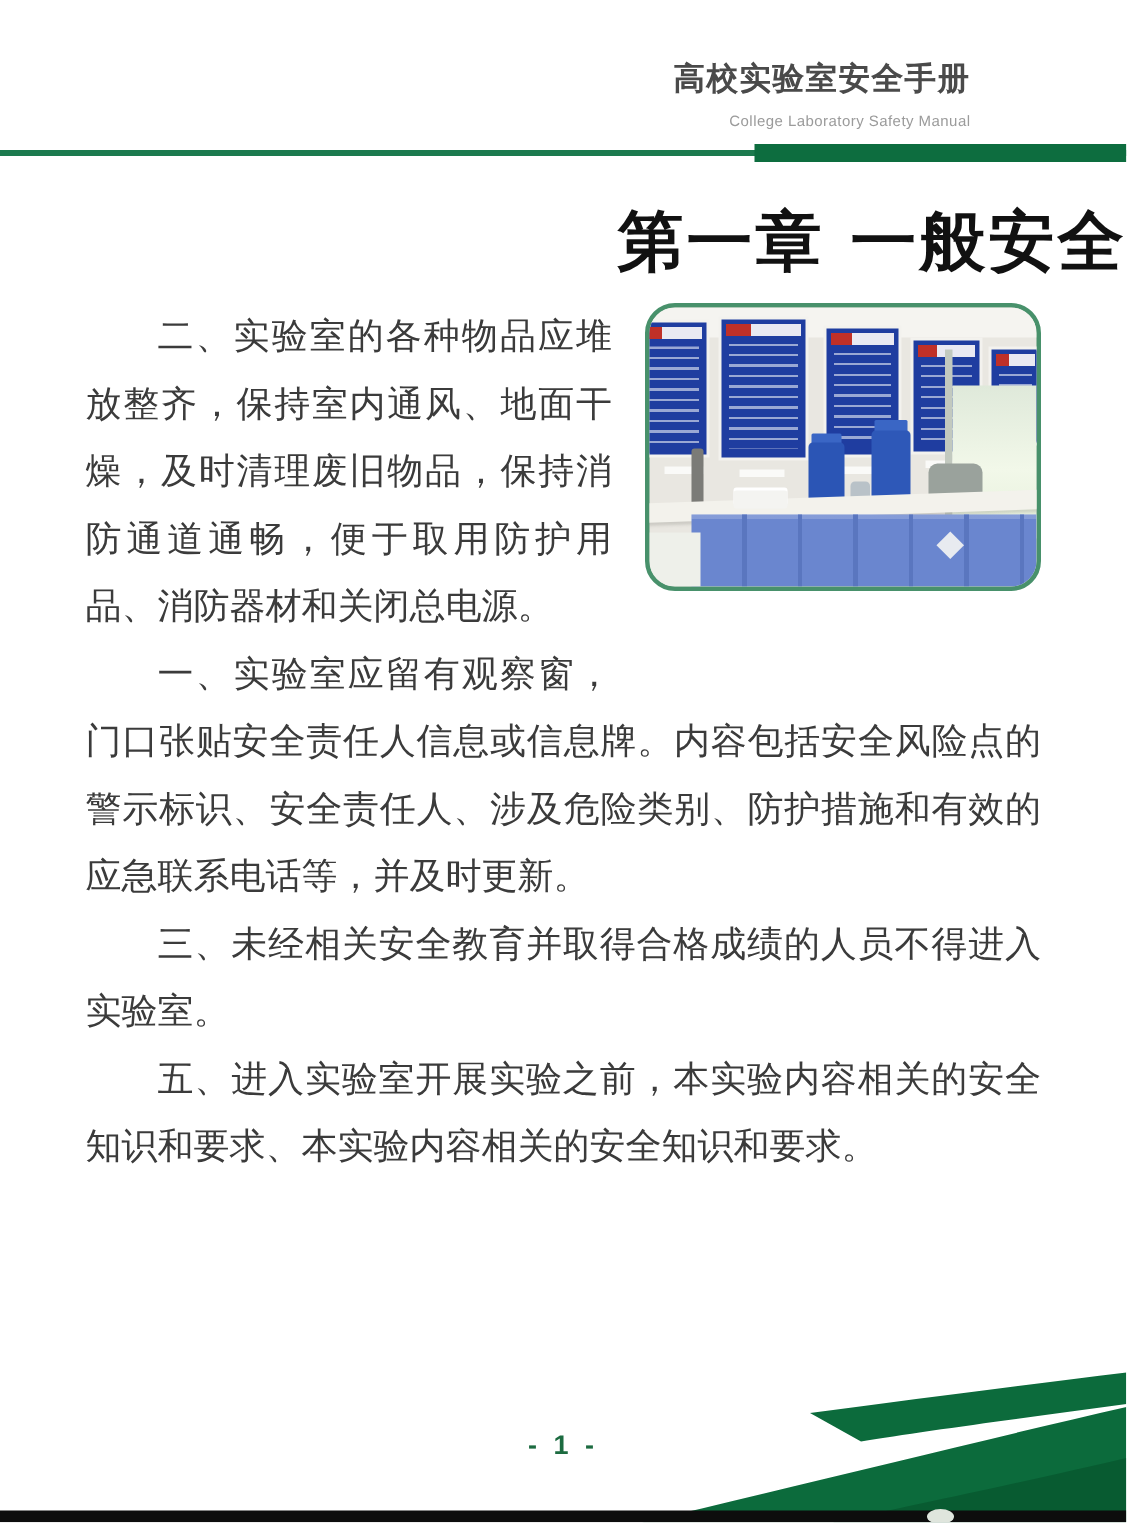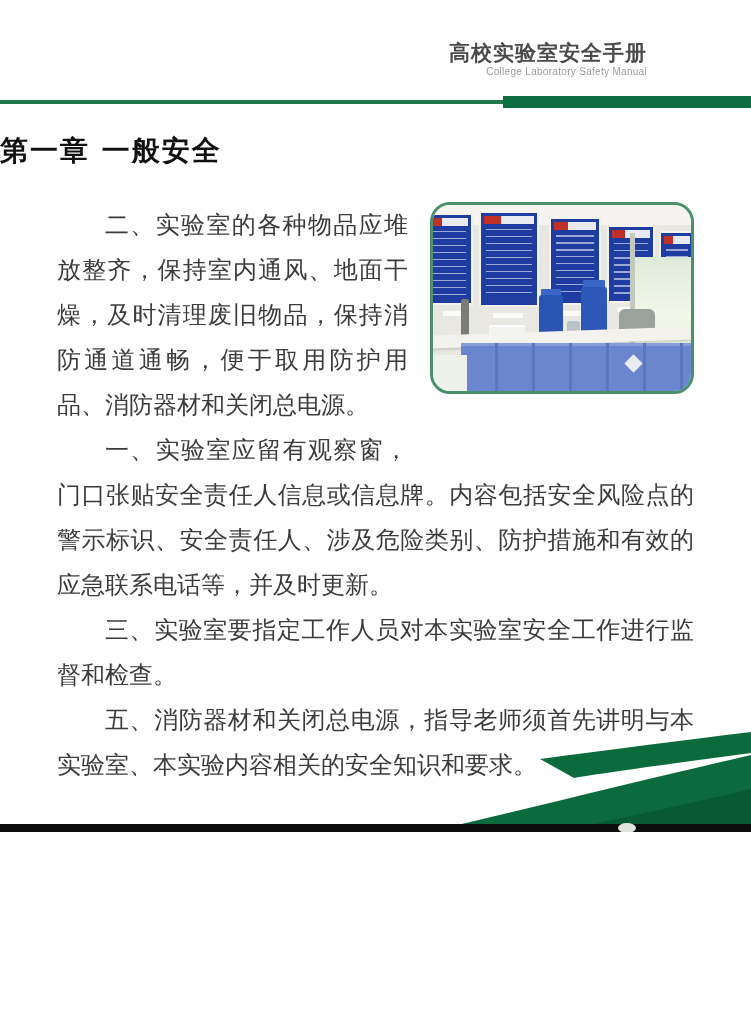--- a/index.html
+++ b/index.html
@@ -1,29 +1,29 @@
 <!DOCTYPE html>
 <html lang="zh"><head>
 <meta charset="utf-8">
 <style>
   html,body{margin:0;padding:0;background:#ffffff;}
   body{font-family:"Liberation Sans","DejaVu Sans",sans-serif;}
-  #page{position:relative;width:751px;height:832px;background:#ffffff;overflow:hidden;}
+  #page{position:relative;width:751px;height:1015px;background:#ffffff;overflow:hidden;}
 
   
   .header{position:absolute;top:40px;left:0;right:104px;text-align:right;}
   .header-title{font-size:21px;font-weight:bold;color:#4a4a4a;letter-spacing:1px;line-height:26px;}
-  .header-sub{font-size:10px;color:#9b9b9b;letter-spacing:.3px;margin-top:0;padding-left:28px;}
+  .header-sub{font-size:10px;color:#9b9b9b;letter-spacing:.3px;margin-top:10px;padding-left:28px;}
   .rule-thin{position:absolute;top:100px;left:0;width:751px;height:4px;background:#1c7a4e;}
   .rule-thick{position:absolute;top:96px;left:503px;width:248px;height:12px;background:#0d6d3f;}
 
   
-  .chapter-title{position:absolute;top:132px;left:0;width:751px;text-align:left;
+  .chapter-title{position:absolute;top:132px;left:0;width:751px;text-align:right;
     font-family:"DejaVu Serif","Liberation Serif",serif;
-    font-size:28px;font-weight:bold;color:#111;letter-spacing:2px;}
+    font-size:44px;font-weight:bold;color:#111;letter-spacing:2px;}
 
   
   .body-text{position:absolute;top:202px;left:57px;width:637px;
     font-size:24px;color:#3b3b3b;line-height:45px;text-align:justify;}
   .body-text p{margin:0;text-indent:2em;}
 
   
   .photo{float:right;width:258px;height:186px;margin:0 0 60px 22px;
     border:3px solid #48916b;border-radius:20px;overflow:hidden;position:relative;
     background:#e9e7e1;}
@@ -112,22 +112,22 @@
       <div class="equip kettle"></div>
       <div class="equip machine"></div>
       <div class="counter"></div>
       <div class="equip scale"></div>
       <div class="cabinets"></div>
       <div class="floor"></div>
       <div class="diamond"></div>
     </div>
     <p>二、实验室的各种物品应堆放整齐，保持室内通风、地面干燥，及时清理废旧物品，保持消防通道通畅，便于取用防护用品、消防器材和关闭总电源。</p>
     <p>一、实验室应留有观察窗，门口张贴安全责任人信息或信息牌。内容包括安全风险点的警示标识、安全责任人、涉及危险类别、防护措施和有效的应急联系电话等，并及时更新。</p>
-    <p>三、实验室要指定工作人员对本实验室安全工作进行监督和检查。</p>
-    <p>五、消防器材和关闭总电源，指导老师须首先讲明与本实验室、本实验内容相关的安全知识和要求。</p>
+    <p>三、未经相关安全教育并取得合格成绩的人员不得进入实验室。</p>
+    <p>五、进入实验室开展实验之前，本实验内容相关的安全知识和要求、本实验内容相关的安全知识和要求。</p>
   </div>
 
   <div class="page-number">- 1 -</div>
 
   <svg class="swoosh" viewBox="0 0 751 107" aria-hidden="true">
     <path d="M 540,34 C 615,24 685,15 751,7 L 751,28 C 685,37 615,46 574,53 Z" fill="#0c6b3c"></path>
     <path d="M 428,107 C 530,83 655,52 751,30 L 751,107 Z" fill="#0c6b3c"></path>
     <path d="M 555,107 C 640,89 700,76 751,64 L 751,107 Z" fill="#07552d" opacity="0.75"></path>
     <rect x="0" y="99" width="751" height="8" fill="#0d0d0d"></rect>
     <ellipse cx="627" cy="103" rx="9" ry="5" fill="#dfe5dd"></ellipse>

